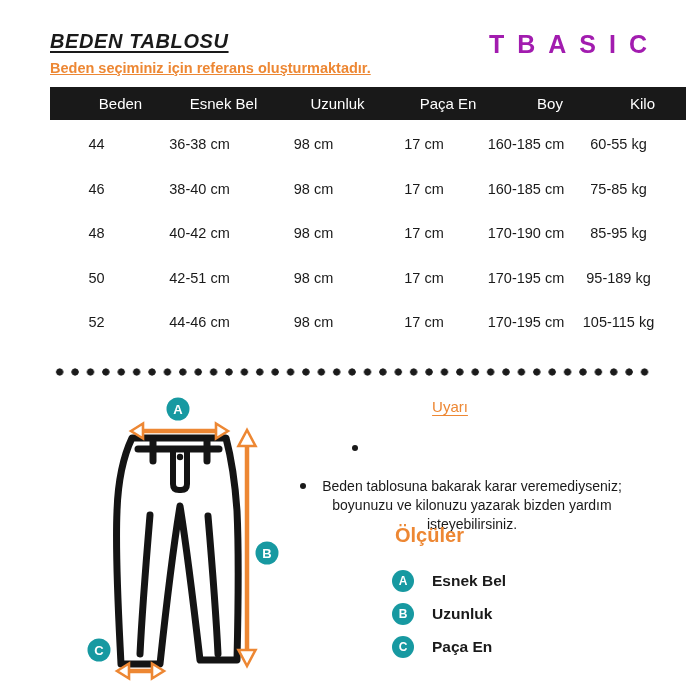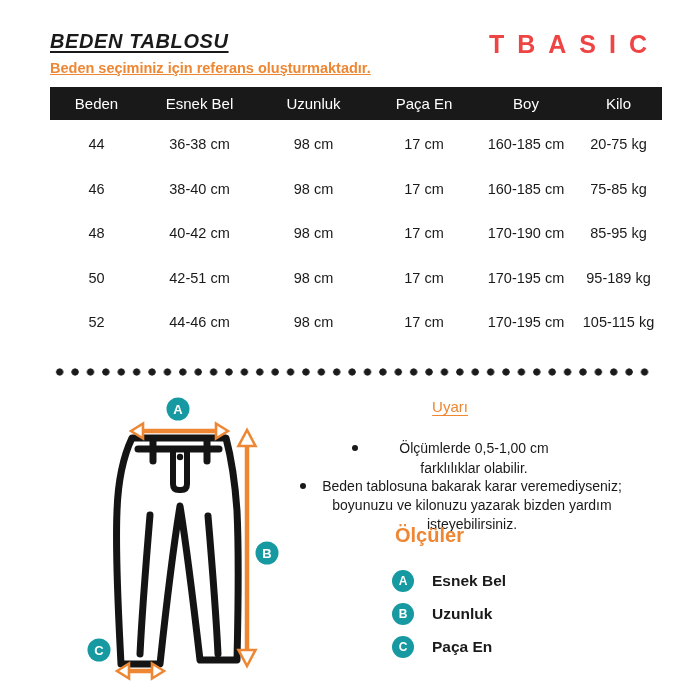--- a/index.html
+++ b/index.html
@@ -9,27 +9,27 @@
   }
   .abs{position:absolute;}
 
   
   .page-title{
     left:50px;top:30px;font-size:20px;font-weight:800;font-style:italic;
     letter-spacing:.6px;text-decoration:underline;text-decoration-thickness:2px;
     text-underline-offset:3px;
   }
   .page-subtitle{left:50px;top:60px;font-size:14.5px;font-weight:700;color:#ED8733;text-decoration:underline;}
-  .brand{right:40px;top:30px;font-size:25px;font-weight:800;letter-spacing:13px;color:#ef4444;}
+  .brand{right:40px;top:30px;font-size:25px;font-weight:800;letter-spacing:13px;color:#a21caf;}
 
   
   .grid6{display:grid;grid-template-columns:93px 113px 115px 106px 98px 87px;text-align:center;}
   .thead{
     left:50px;top:87px;width:612px;height:33px;background:#191919;color:#ffffff;
-    font-size:15px;align-items:center;
+    font-size:15px;align-items:center;padding-left:24px;
   }
   .tbody{
     left:50px;top:122px;width:612px;grid-auto-rows:44.5px;align-items:center;
     font-size:14.5px;
   }
 
   
   .dotted{
     left:52px;top:366px;width:600px;height:12px;
     background-image:radial-gradient(circle,#1b1b1b 3.3px,transparent 3.9px);
@@ -81,21 +81,21 @@
   <div>Boy</div>
   <div>Kilo</div>
 </div>
 
 <div class="abs tbody grid6">
   <div>44</div>
   <div>36-38 cm</div>
   <div>98 cm</div>
   <div>17 cm</div>
   <div>160-185 cm</div>
-  <div>20-75 kg</div>
+  <div>60-55 kg</div>
 
   <div>46</div>
   <div>38-40 cm</div>
   <div>98 cm</div>
   <div>17 cm</div>
   <div>160-185 cm</div>
   <div>75-85 kg</div>
 
   <div>48</div>
   <div>40-42 cm</div>
@@ -155,21 +155,20 @@
     <text x="197" y="164.5">B</text>
     <circle cx="29" cy="257" r="11.5" fill="#1799A1"></circle>
     <text x="29" y="261.5">C</text>
   </g>
 </svg>
 
 <div class="abs uyari-heading">Uyarı</div>
 
 <div class="abs bullet-row b1">
   <span class="bullet-dot"></span>
-  <span class="bullet-text">Ölçümlerde 0,5-1,00 cm farklılıklar olabilir.</span>
 </div>
 
 <div class="abs bullet-row b2">
   <span class="bullet-dot"></span>
   <span class="bullet-text">Beden tablosuna bakarak karar veremediyseniz; boyunuzu ve kilonuzu yazarak bizden yardım isteyebilirsiniz.</span>
 </div>
 
 <div class="abs olculer-heading">Ölçüler</div>
 
 <div class="abs legend">

